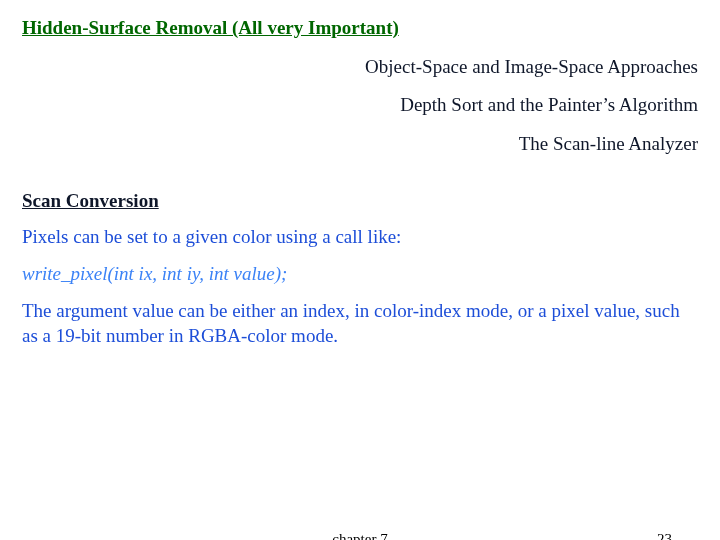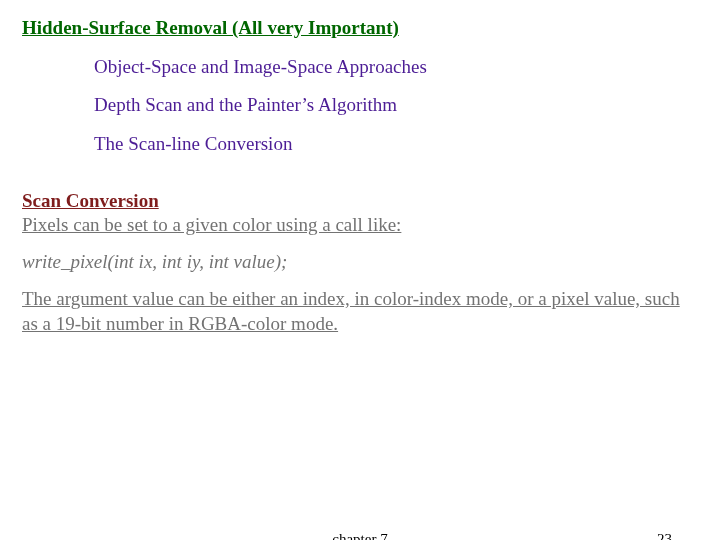--- a/index.html
+++ b/index.html
@@ -20,39 +20,40 @@
     box-sizing: border-box;
     padding: 16px 22px 0 22px;
   }
   .sec1-title {
     color: #006600;
     font-weight: bold;
     text-decoration: underline;
     margin-bottom: 14px;
   }
   .sub-list {
-    margin-left: 72px;
-    color: #4c1d95;
+    margin-left: 44px;
+    color: #0f172a;
+    text-align: right;
   }
   .sub-list div {
     margin-bottom: 14px;
   }
   .sec2-title {
-    color: #7f1d1d;
+    color: #0f172a;
     font-weight: bold;
     text-decoration: underline;
     margin-top: 32px;
+    margin-bottom: 12px;
   }
   .body-p {
-    color: #737373;
+    color: #1d4ed8;
     margin-bottom: 12px;
-    text-decoration: underline;
   }
   .italic-p {
-    color: #737373;
+    color: #3b82f6;
     font-style: italic;
     margin-bottom: 12px;
   }
   .footer {
     position: absolute;
     bottom: 10px;
     left: 0;
     width: 720px;
     font-size: 15px;
     color: #000000;
@@ -69,22 +70,22 @@
 </style>
 </head>
 <body>
 
 <div class="slide">
 
   <div class="sec1-title">Hidden-Surface Removal (All very Important)</div>
 
   <div class="sub-list">
     <div>Object-Space and Image-Space Approaches</div>
-    <div>Depth Scan and the Painter’s Algorithm</div>
-    <div>The Scan-line Conversion</div>
+    <div>Depth Sort and the Painter’s Algorithm</div>
+    <div>The Scan-line Analyzer</div>
   </div>
 
   <div class="sec2-title">Scan Conversion</div>
 
   <div class="body-p">Pixels can be set to a given color using a call like:</div>
 
   <div class="italic-p">write_pixel(int ix, int iy, int value);</div>
 
   <div class="body-p">The argument value can be either an index, in color-index mode, or a pixel value, such as a 19-bit number in RGBA-color mode.</div>
 

